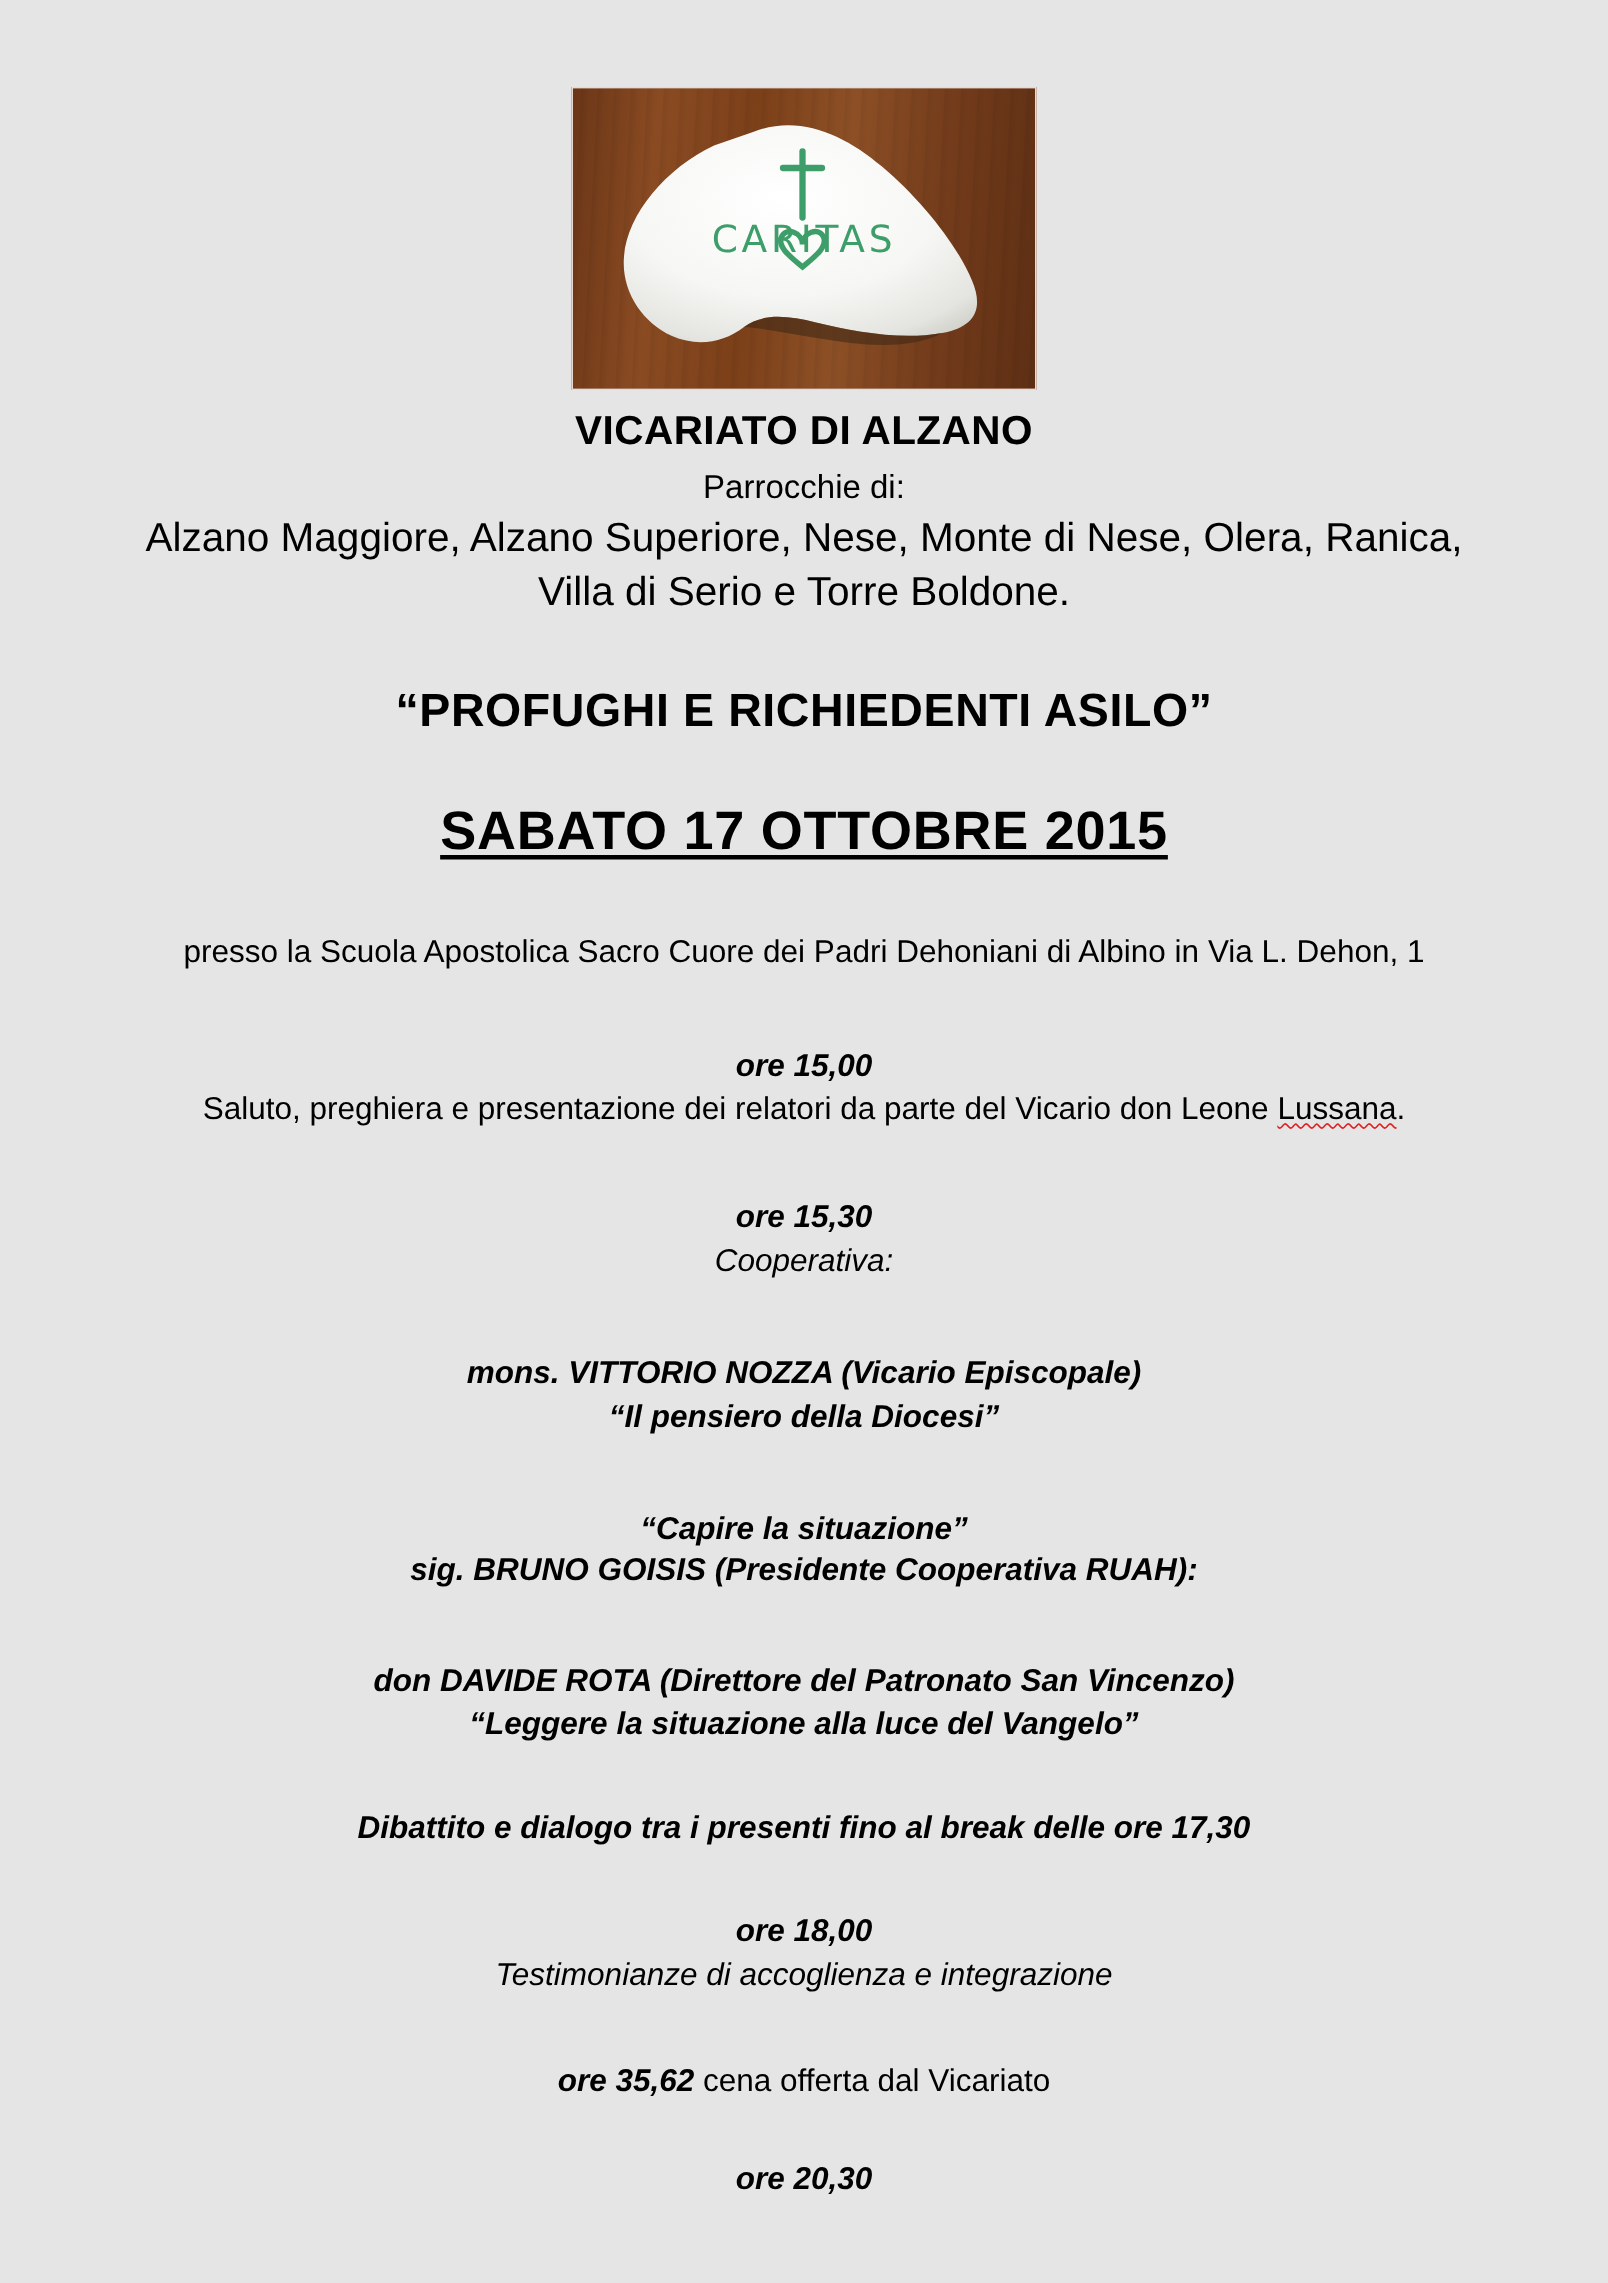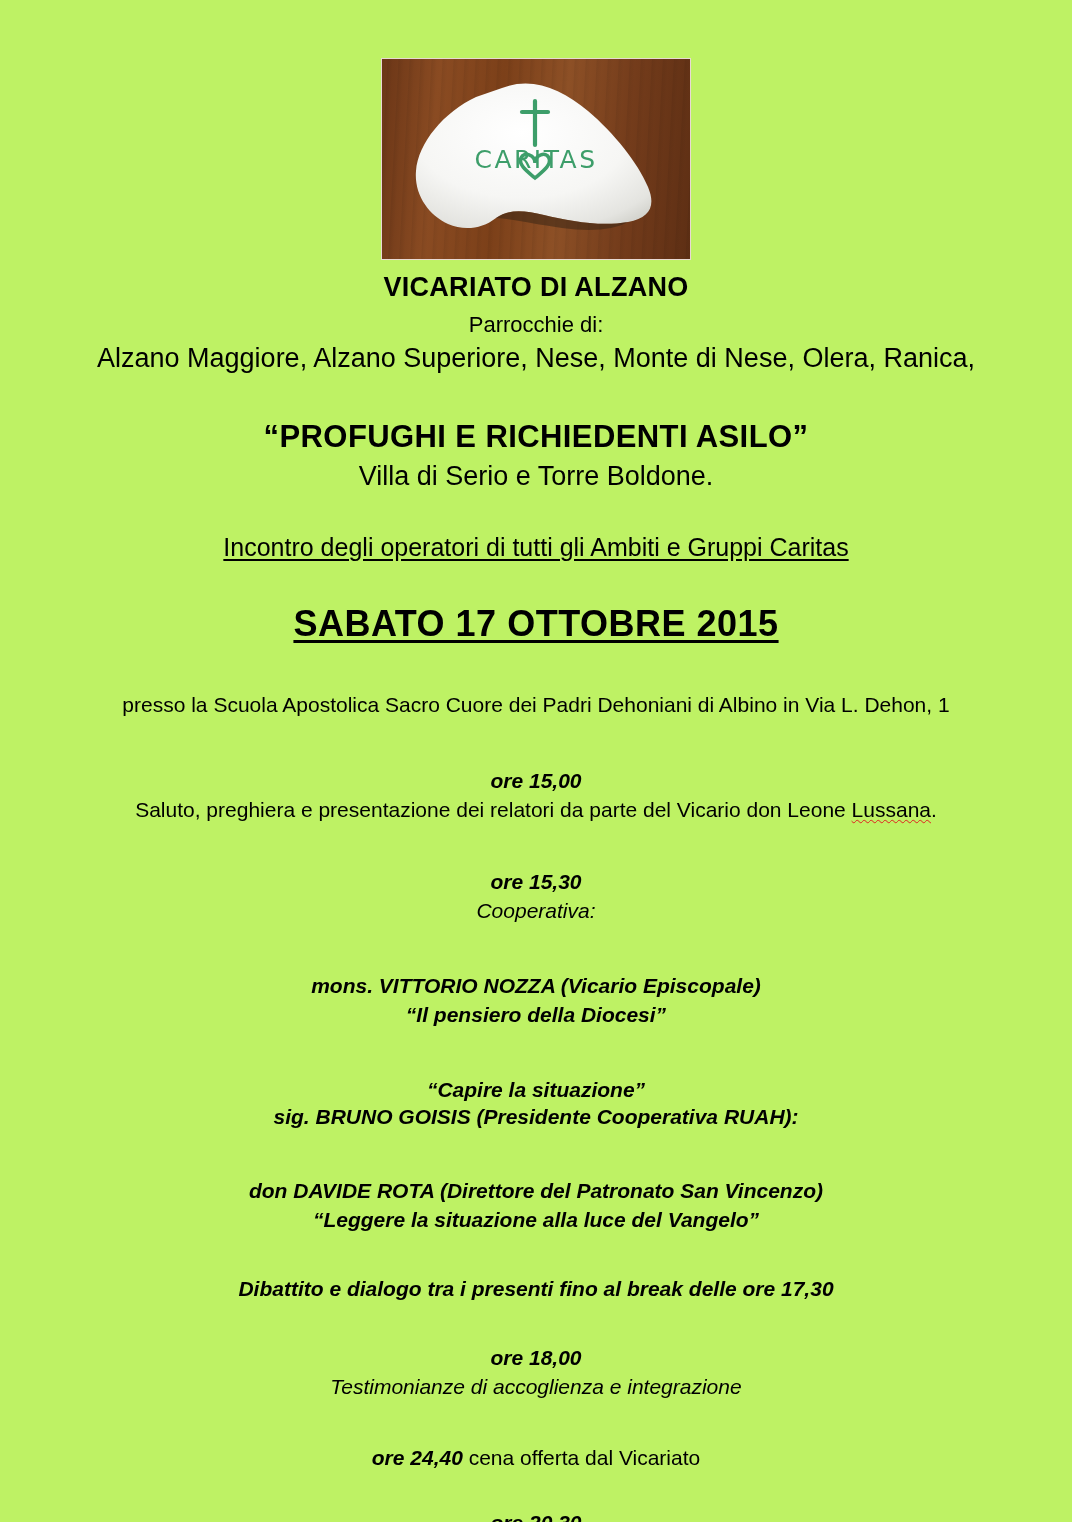--- a/index.html
+++ b/index.html
@@ -4,21 +4,21 @@
 <style>
   html, body {
     margin: 0;
     padding: 0;
     background: #ffffff;
   }
   .page {
     width: 1072px;
     height: 1522px;
     margin: 0 auto;
-    background: #bef264;
+    background: #e5e5e5;
     position: relative;
     font-family: "Liberation Sans", sans-serif;
     color: #000000;
     overflow: hidden;
   }
 
   
   .logo-wrap {
     width: 100%;
     display: flex;
@@ -217,24 +217,23 @@
 
       <div class="logo-caritas-text">CARITAS</div>
     </div>
   </div>
 
   <div class="body-wrap">
 
     <div class="t org-title">VICARIATO DI ALZANO</div>
     <div class="t parish-label">Parrocchie di:</div>
     <div class="t parish-line">Alzano Maggiore, Alzano Superiore, Nese, Monte di Nese, Olera, Ranica,</div>
+    <div class="t parish-line">Villa di Serio e Torre Boldone.</div>
+
     <div class="t main-title">“PROFUGHI E RICHIEDENTI ASILO”</div>
-
-    <div class="t parish-line">Villa di Serio e Torre Boldone.</div>
-    <div class="t subtitle">Incontro degli operatori di tutti gli Ambiti e Gruppi Caritas</div>
     <div class="t date-line">SABATO 17 OTTOBRE 2015</div>
     <div class="t venue">presso la Scuola Apostolica Sacro Cuore dei Padri Dehoniani di Albino in Via L. Dehon, 1</div>
 
     <div class="t time-bi blk-1500-time">ore 15,00</div>
     <div class="t plain-line"><span>Saluto, preghiera e presentazione dei relatori da parte del Vicario don Leone </span><span class="misspelled">Lussana</span><span>.</span></div>
 
     <div class="t time-bi blk-1530-time">ore 15,30</div>
     <div class="t ital-line">Cooperativa:</div>
 
     <div class="speaker-block">
@@ -252,18 +251,18 @@
       <div class="t speaker-topic">“Leggere la situazione alla luce del Vangelo”</div>
     </div>
 
     <div class="t debate-line">Dibattito e dialogo tra i presenti fino al break delle ore 17,30</div>
 
     <div class="blk-1800">
       <div class="t time-bi">ore 18,00</div>
       <div class="t ital-line">Testimonianze  di accoglienza e integrazione</div>
     </div>
 
-    <div class="t blk-1930"><span class="time-bi">ore 24,40</span><span class="upright-run plain-line"> cena offerta dal Vicariato</span></div>
+    <div class="t blk-1930"><span class="time-bi">ore 35,62</span><span class="upright-run plain-line"> cena offerta dal Vicariato</span></div>
 
     <div class="t time-bi blk-2030">ore 20,30</div>
 
   </div>
 </div>
 
 </body></html>

